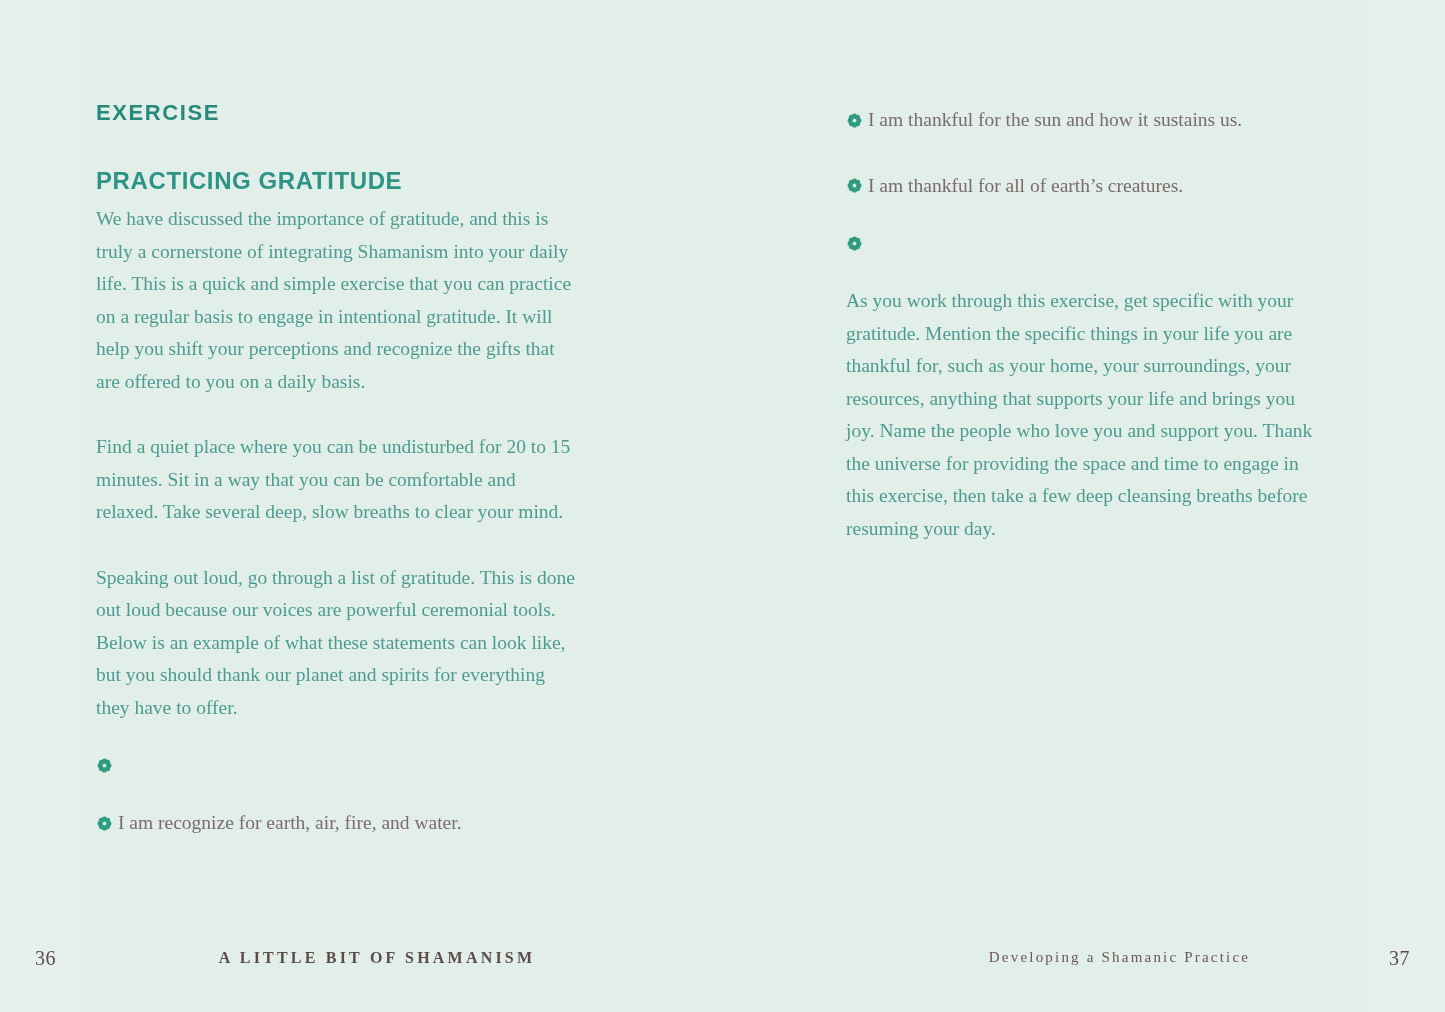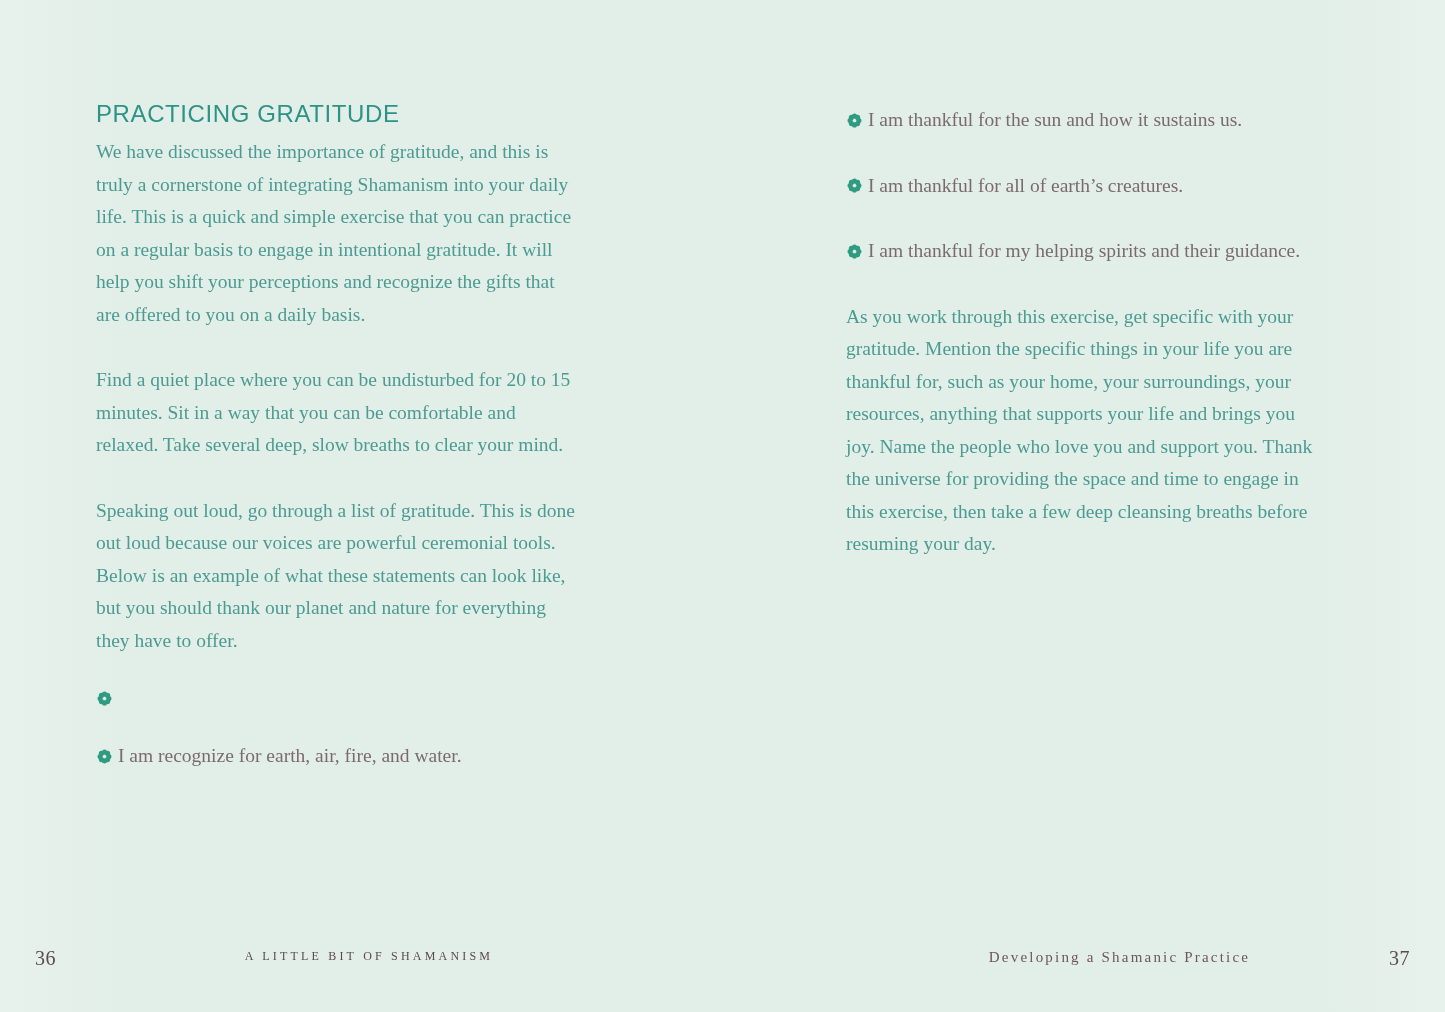--- a/index.html
+++ b/index.html
@@ -19,21 +19,21 @@
     position:absolute; left:96px; top:100px; width:516px;
   }
   .kicker {
     font-family:"Liberation Sans", sans-serif;
     font-size:22px; line-height:26px; font-weight:700;
     letter-spacing:1.6px; color:#27897c;
     margin-bottom:41px;
   }
   .heading {
     font-family:"Liberation Sans", sans-serif;
-    font-size:24px; line-height:28px; font-weight:400;
+    font-size:24px; line-height:28px; font-weight:700;
     letter-spacing:0.6px; color:#2d9386;
     margin-bottom:8px;
   }
   .body-block { width:486px; }
   .para {
     font-size:19.5px; line-height:32.5px;
     color:#4c9b92;
     margin-bottom:33px;
     text-align:left;
   }
@@ -61,23 +61,24 @@
     position:absolute; top:947px;
     font-size:20px; color:#5d4c4e; letter-spacing:0.5px;
   }
   .footer-pn.left  { left:35px; }
   .footer-pn.right { right:35px; }
   .running-head {
     position:absolute; top:949px;
     text-align:center; color:#5c4b4d;
   }
   .running-head.left {
-    left:8px; width:722px;
-    font-size:12px; letter-spacing:3.2px;
+    left:16px; width:722px;
+    font-size:16px; letter-spacing:3.2px;
     text-transform:uppercase;
+    font-weight:bold;
   }
   .running-head.right {
     left:758px; width:723px;
     font-size:15px; letter-spacing:2.2px;
     color:#6d575a;
   }
 </style>
 </head>
 <body>
 
@@ -92,26 +93,27 @@
       <circle cx="7.62" cy="7.62" r="3.6"></circle>
       <circle cx="12" cy="5.8" r="3.6"></circle>
       <circle cx="16.38" cy="7.62" r="3.6"></circle>
     </g>
   </defs>
 </svg>
 
 <div class="spread">
 
   <div class="left-col">
+    <div class="kicker">EXERCISE</div>
     <div class="heading">PRACTICING GRATITUDE</div>
 
     <div class="body-block">
       <p class="para">We have discussed the importance of gratitude, and this is truly a cornerstone of integrating Shamanism into your daily life. This is a quick and simple exercise that you can practice on a regular basis to engage in intentional gratitude. It will help you shift your perceptions and recognize the gifts that are offered to you on a daily basis.</p>
       <p class="para">Find a quiet place where you can be undisturbed for 20 to 15 minutes. Sit in a way that you can be comfortable and relaxed. Take several deep, slow breaths to clear your mind.</p>
-      <p class="para">Speaking out loud, go through a list of gratitude. This is done out loud because our voices are powerful ceremonial tools. Below is an example of what these statements can look like, but you should thank our planet and nature for everything they have to offer.</p>
+      <p class="para">Speaking out loud, go through a list of gratitude. This is done out loud because our voices are powerful ceremonial tools. Below is an example of what these statements can look like, but you should thank our planet and spirits for everything they have to offer.</p>
 
       <div class="bullet">
         <svg class="fleuron" viewBox="0 0 24 24" fill="currentColor">
             <use href="#fleuron-shape"></use>
           </svg>
       </div>
       <div class="bullet">
         <svg class="fleuron" viewBox="0 0 24 24" fill="currentColor">
             <use href="#fleuron-shape"></use>
           </svg>
@@ -130,21 +132,20 @@
     <div class="bullet">
       <svg class="fleuron" viewBox="0 0 24 24" fill="currentColor">
           <use href="#fleuron-shape"></use>
         </svg>
       <span>I am thankful for all of earth’s creatures.</span>
     </div>
     <div class="bullet">
       <svg class="fleuron" viewBox="0 0 24 24" fill="currentColor">
           <use href="#fleuron-shape"></use>
         </svg>
-      <span>I am thankful for my helping spirits and their guidance.</span>
     </div>
 
     <p class="para">As you work through this exercise, get specific with your gratitude. Mention the specific things in your life you are thankful for, such as your home, your surroundings, your resources, anything that supports your life and brings you joy. Name the people who love you and support you. Thank the universe for providing the space and time to engage in this exercise, then take a few deep cleansing breaths before resuming your day.</p>
   </div>
 
   <div class="footer-pn left">36</div>
   <div class="running-head left">A LITTLE BIT OF SHAMANISM</div>
   <div class="running-head right">Developing a Shamanic Practice</div>
   <div class="footer-pn right">37</div>
 

